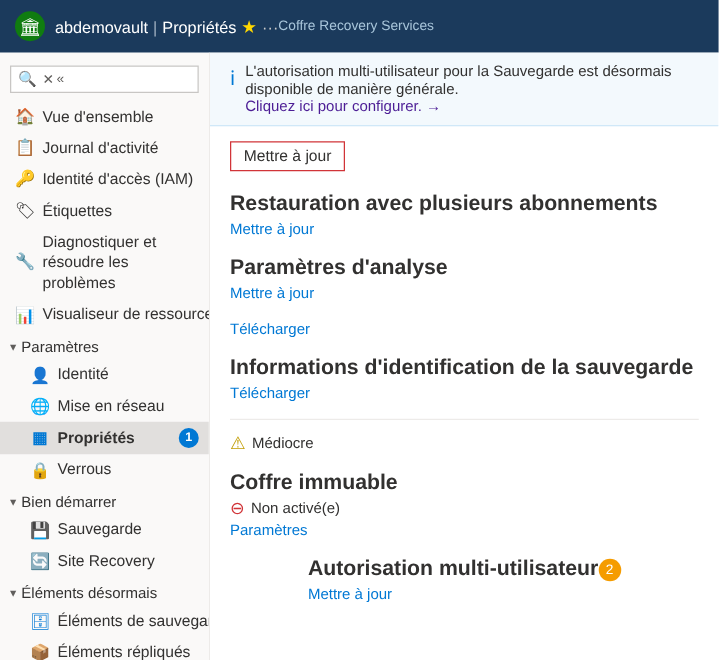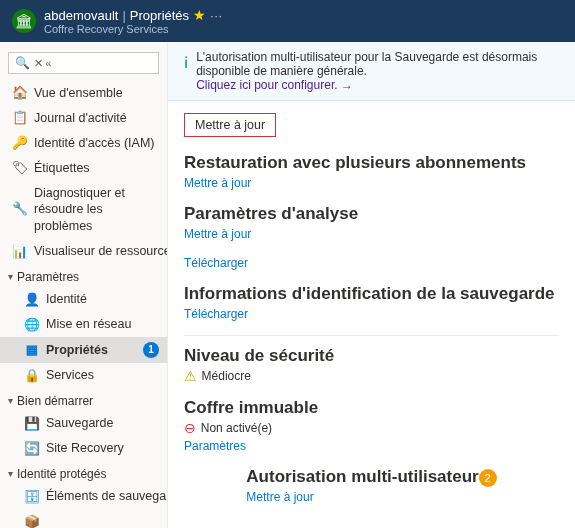--- a/index.html
+++ b/index.html
@@ -1,21 +1,21 @@
 <!DOCTYPE html>
 <html><head>
   <meta charset="utf-8">
   <style>
     * { box-sizing: border-box; margin: 0; padding: 0; }
     body { font-family: 'Segoe UI', Arial, sans-serif; font-size: 13px; color: #323130; background: #fff; display: flex; flex-direction: column; height: 528px; overflow: hidden; }
 
     
     .header { background: #1b3a5c; color: #fff; padding: 0 12px; height: 42px; display: flex; align-items: center; gap: 8px; flex-shrink: 0; }
     .header-icon { width: 24px; height: 24px; background: #107c10; border-radius: 50%; display: flex; align-items: center; justify-content: center; font-size: 14px; color: #fff; flex-shrink: 0; }
-    .header-left { display: flex; flex-direction: column; }
+    .header-left { display: flex; flex-direction: row; align-items: center; }
 
     
     .main { display: flex; flex: 1; overflow: hidden; }
 
     
     .sidebar { width: 168px; background: #faf9f8; border-right: 1px solid #edebe9; overflow-y: auto; flex-shrink: 0; padding-top: 4px; }
     .sidebar-search { padding: 6px 8px; }
     .sidebar-search-box { width: 100%; border: 1px solid #c8c6c4; padding: 3px 6px; font-size: 12px; color: #605e5c; display: flex; align-items: center; background: #fff; }
     .sidebar-search-input { border: none; outline: none; font-size: 12px; width: 100%; color: #605e5c; }
 
@@ -117,46 +117,47 @@
     </div>
     <div class="nav-item sub active" style="display:flex;align-items:center;justify-content:space-between;">
       <div style="display:flex;align-items:center;gap:6px;">
         <span class="icon" style="color:#0078d4;">▦</span>
         <span>Propriétés</span>
       </div>
       <span class="badge">1</span>
     </div>
     <div class="nav-item sub">
       <span class="icon" style="color:#323130;">🔒</span>
-      <span>Services</span>
+      <span>Verrous</span>
     </div>
 
     <div class="nav-group-header">
       <span class="chevron">▾</span>
       <span>Bien démarrer</span>
     </div>
     <div class="nav-item sub">
       <span class="icon" style="color:#0078d4;">💾</span>
       <span>Sauvegarde</span>
     </div>
     <div class="nav-item sub">
       <span class="icon" style="color:#0078d4;">🔄</span>
       <span>Site Recovery</span>
     </div>
 
     <div class="nav-group-header">
       <span class="chevron">▾</span>
-      <span>Identité protégés</span>
+      <span>Éléments désormais</span>
     </div>
     <div class="nav-item sub">
       <span class="icon" style="color:#0078d4;">🗄</span>
       <span>Éléments de sauvegarde</span>
     </div>
     <div class="nav-item sub">
       <span class="icon" style="color:#0078d4;">📦</span>
+      <span>Éléments répliqués</span>
     </div>
 
   </div>
 
   <div class="content">
 
     <div class="info-bar">
       <span class="info-icon">ℹ</span>
       <div>
         <span>L'autorisation multi-utilisateur pour la Sauvegarde est désormais disponible de manière générale.</span>
@@ -191,21 +192,20 @@
         <div class="section-title">Informations d'identification de la sauvegarde</div>
         <a class="section-link">Télécharger</a>
       </div>
 
       <hr class="divider">
 
       
 
       
       <div class="section">
-        <div class="section-title">Niveau de sécurité</div>
         <div class="status-row">
           <span class="status-warning">⚠</span>
           <span>Médiocre</span>
         </div>
       </div>
 
       
       <div class="section">
         <div class="section-title">Coffre immuable</div>
         <div class="status-row">

